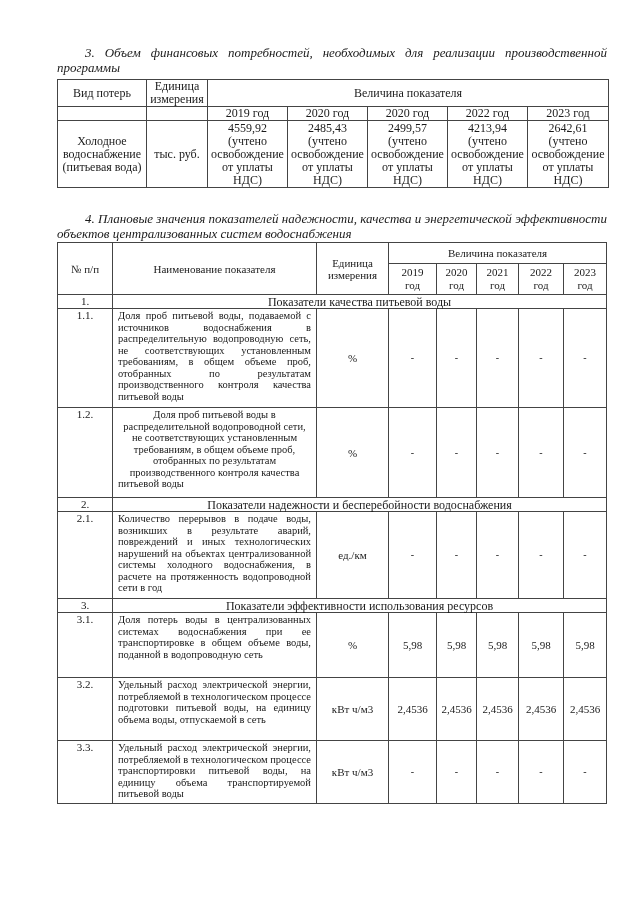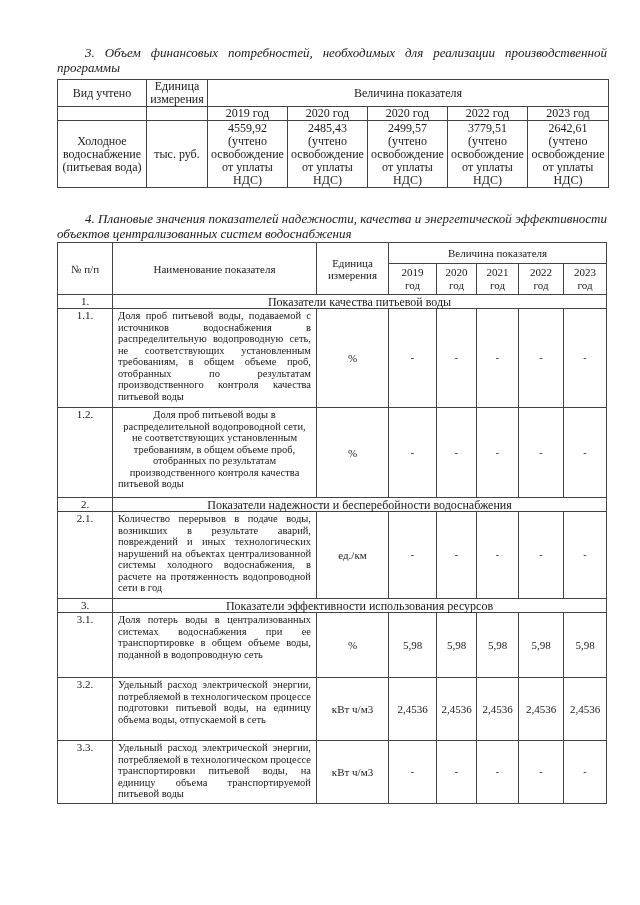--- a/index.html
+++ b/index.html
@@ -54,40 +54,40 @@
     <col style="width:89px">
       <col style="width:61px">
       <col style="width:80px">
       <col style="width:80px">
       <col style="width:80px">
       <col style="width:80px">
       <col style="width:81px">
   </colgroup>
   <tbody>
       <tr class="hdr-row">
-    <td>Вид учтено</td>
+    <td>Вид потерь</td>
     <td>Единица измерения</td>
     <td colspan="5">Величина показателя</td>
   </tr>
   <tr class="year-row">
     <td></td>
     <td></td>
     <td>2019 год</td>
     <td>2020 год</td>
     <td>2020 год</td>
     <td>2022 год</td>
     <td>2023 год</td>
   </tr>
   <tr class="val-row">
     <td>Холодное водоснабжение (питьевая вода)</td>
     <td>тыс. руб.</td>
     <td>4559,92 (учтено освобождение от уплаты НДС)</td>
     <td>2485,43 (учтено освобождение от уплаты НДС)</td>
     <td>2499,57 (учтено освобождение от уплаты НДС)</td>
-    <td>3779,51 (учтено освобождение от уплаты НДС)</td>
+    <td>4213,94 (учтено освобождение от уплаты НДС)</td>
     <td>2642,61 (учтено освобождение от уплаты НДС)</td>
   </tr>
 </tbody>
   </table>
 
 <div class="para" id="p4"><span class="indent"></span><span>4. Плановые значения показателей надежности, качества и энергетической эффективности объектов централизованных систем водоснабжения</span></div>
 
 <table id="t2">
   <colgroup>
     <col style="width:55px">

